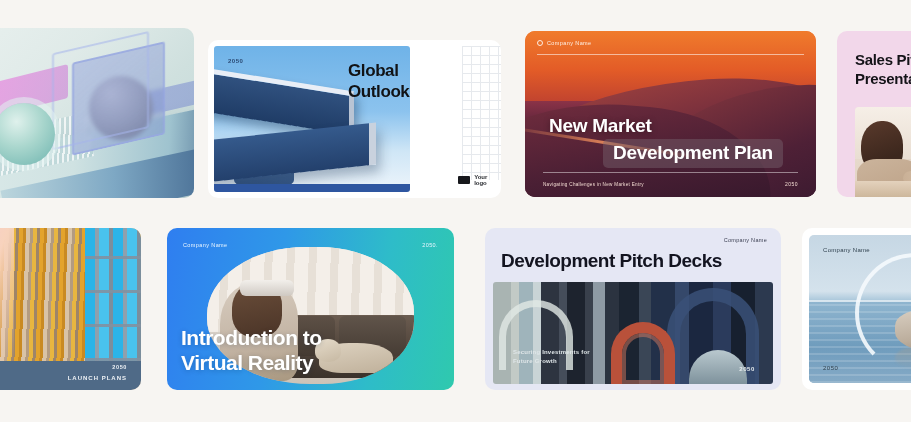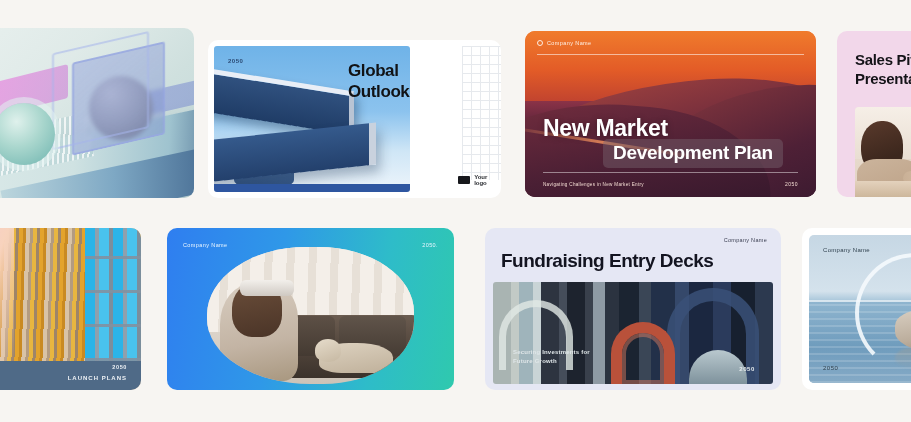--- a/index.html
+++ b/index.html
@@ -181,22 +181,22 @@
   #c-market .m-top .dot {
     width:6px; height:6px; border-radius:50%;
     border:1px solid rgba(255,255,255,.85);
   }
   #c-market .m-top .cname { font-size:5.5px; color:#fdf0e6; letter-spacing:.4px; }
   #c-market .rule-top {
     position:absolute; left:12px; right:12px; top:23px; height:1px;
     background: rgba(255,255,255,.55);
   }
   #c-market .mt1 {
-    position:absolute; left:18px; top:84px;
-    font-size:23px; font-weight:700; color:#fff; letter-spacing:-.3px;
+    position:absolute; left:24px; top:84px;
+    font-size:19px; font-weight:700; color:#fff; letter-spacing:-.3px;
     text-shadow: 0 1px 6px rgba(0,0,0,.35);
   }
   #c-market .mt2 {
     position:absolute; left:78px; top:108px;
     font-size:19px; font-weight:700; color:#fff; letter-spacing:-.3px;
     background: rgba(120,100,110,.45);
     padding:3px 10px 4px; border-radius:5px;
   }
   #c-market .rule-bot {
     position:absolute; left:18px; right:18px; bottom:24px; height:1px;
@@ -545,25 +545,29 @@
       <div class="cushion"></div>
       <div class="cushion2"></div>
       <div class="dog"></div>
       <div class="dog-head"></div>
       <div class="person"></div>
       <div class="hair"></div>
       <div class="headset"></div>
     </div>
     <div class="vr-cname">Company Name</div>
     <div class="vr-year">2050.</div>
+    <div class="vr-title">
+      <div>Introduction to</div>
+      <div>Virtual Reality</div>
+    </div>
   </div>
 
   <div class="card" id="c-fund">
     <div class="f-cname">Company Name</div>
-    <div class="f-title">Fundraising Entry Decks</div>
+    <div class="f-title">Development Pitch Decks</div>
     <div class="f-img">
       <div class="arch-white"></div>
       <div class="arch-blue"></div>
       <div class="dome"></div>
       <div class="arch-red"></div>
       <div class="f-sub">
         <div>Securing Investments for</div>
         <div>Future Growth</div>
       </div>
       <div class="f-year">2050</div>

